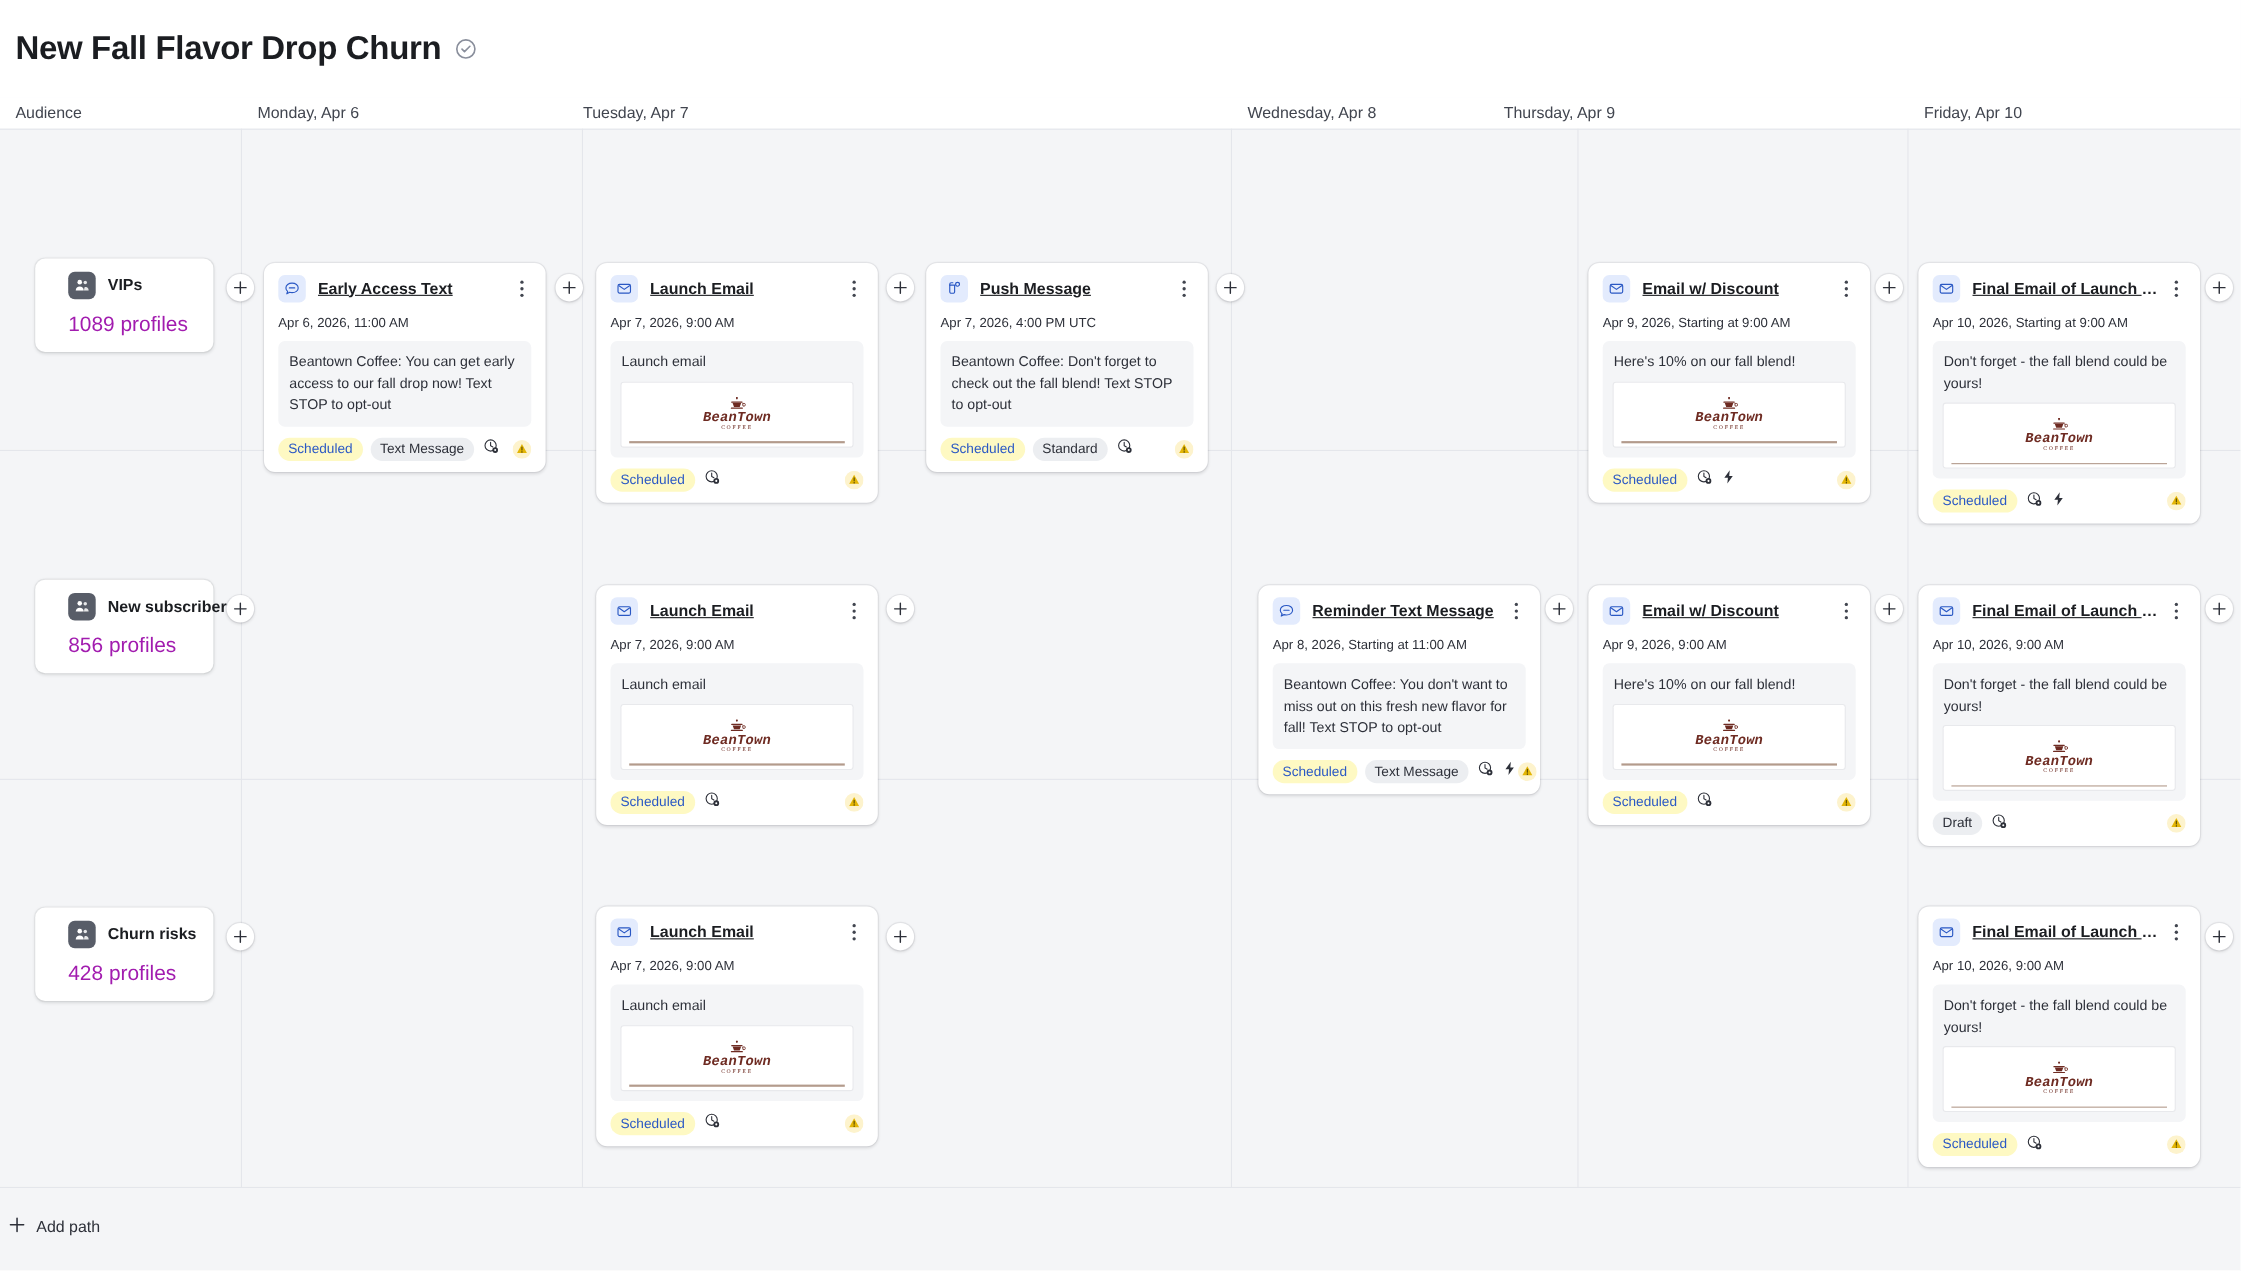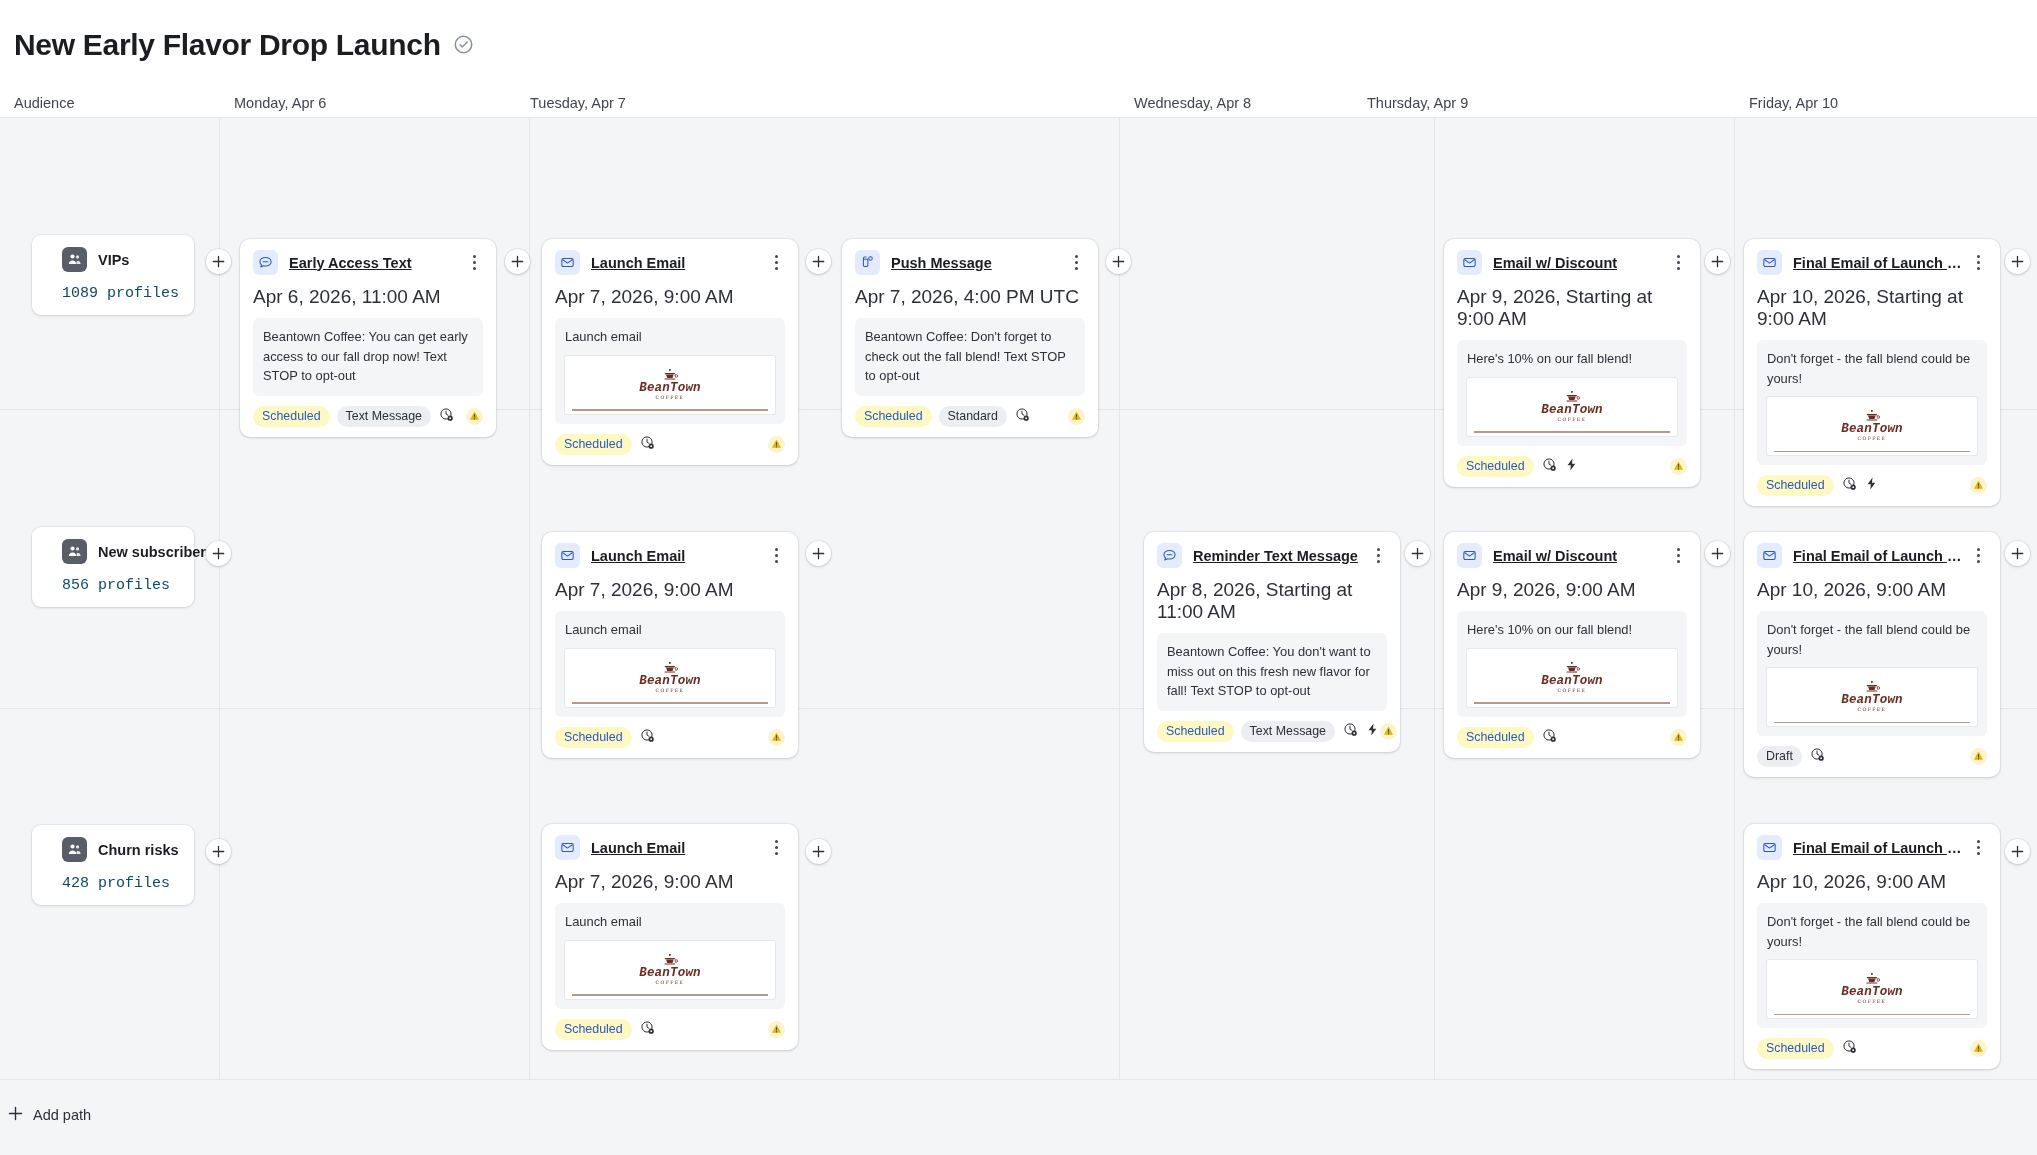--- a/index.html
+++ b/index.html
@@ -66,41 +66,41 @@
     position: absolute; background:#fff; border-radius: 9px;
     box-shadow: 0 1px 3px rgba(27,29,33,.13), 0 0 0 1px rgba(27,29,33,.045);
     width: 162px; padding: 12px 13px 13px 30px;
   }
   .aud-top { display:flex; align-items:center; gap: 11px; }
   .aud-icon {
     width: 25px; height: 25px; border-radius: 6px; background: #585d68;
     display:flex; align-items:center; justify-content:center; flex: 0 0 auto;
   }
   .aud-name { font-size: 14.5px; font-weight: bold; color: #1b1d21; white-space: nowrap; }
-  .aud-count { font-size: 15px; color: #0c4a6e; margin-top: 13px; font-family: Liberation Mono, monospace; }
+  .aud-count { font-size: 19px; color: #a21caf; margin-top: 13px; }
 
   
   .msg-card {
     position: absolute; background:#fff; border-radius: 10px;
     box-shadow: 0 1px 3px rgba(27,29,33,.14), 0 0 0 1px rgba(27,29,33,.05);
     width: 256px; padding: 11px 13px 10px 13px;
   }
   .msg-head { display:flex; align-items:center; }
   .msg-icon {
     width: 25px; height: 25px; border-radius: 6px; background:#e3ebfd;
     display:flex; align-items:center; justify-content:center; flex:0 0 auto;
   }
   .msg-title {
     font-size: 14.5px; font-weight: bold; color:#1b1d21; margin-left: 11px;
     white-space: nowrap; overflow: hidden; text-overflow: ellipsis; flex: 1 1 auto; text-decoration: underline;
   }
   .kebab { width: 18px; height: 18px; flex: 0 0 auto; display:flex; align-items:center; justify-content:center; cursor:pointer; }
   .kebab i { display:block; width:3px; height:3px; border-radius:50%; background:#41454f; }
   .kebab span { display:flex; flex-direction:column; gap:3px; align-items:center; }
-  .msg-date { font-size: 19px; color:#2d3039; margin-top: 11px; }
+  .msg-date { font-size: 12px; color:#2d3039; margin-top: 11px; }
   .msg-preview {
     margin-top: 10px; background:#f4f5f7; border-radius: 6px; padding: 9px 10px 10px 10px;
     min-height: 62px;
   }
   .msg-preview.tall { min-height: 70px; }
   .preview-text { font-size: 12.9px; color: #2d3039; line-height: 1.52; }
   .email-frame {
     margin-top: 9px; background:#fff; border-radius:2px; height: 58px;
     display:flex; flex-direction:column; align-items:center; justify-content:center;
     position: relative; box-shadow: 0 0 0 1px rgba(27,29,33,.05);
@@ -136,21 +136,21 @@
     display:flex; align-items:center; justify-content:center; cursor:pointer; z-index: 5;
   }
   .plus-btn svg { display:block; }
 </style>
 </head>
 <body>
 
 <div id="app">
 
   <div class="page-header">
-    <div class="page-title">New Early Flavor Drop Launch</div>
+    <div class="page-title">New Fall Flavor Drop Churn</div>
     <div class="title-status-icon">
       <svg width="21" height="21" viewBox="0 0 24 24" fill="none">
         <circle cx="12" cy="12" r="9.4" stroke="#8a8f9c" stroke-width="1.7"></circle>
         <path d="M8 12.2l2.6 2.6L16.2 9.2" stroke="#8a8f9c" stroke-width="1.7" stroke-linecap="round" stroke-linejoin="round"></path>
       </svg>
     </div>
   </div>
 
   <div class="grid-wrap">
 

